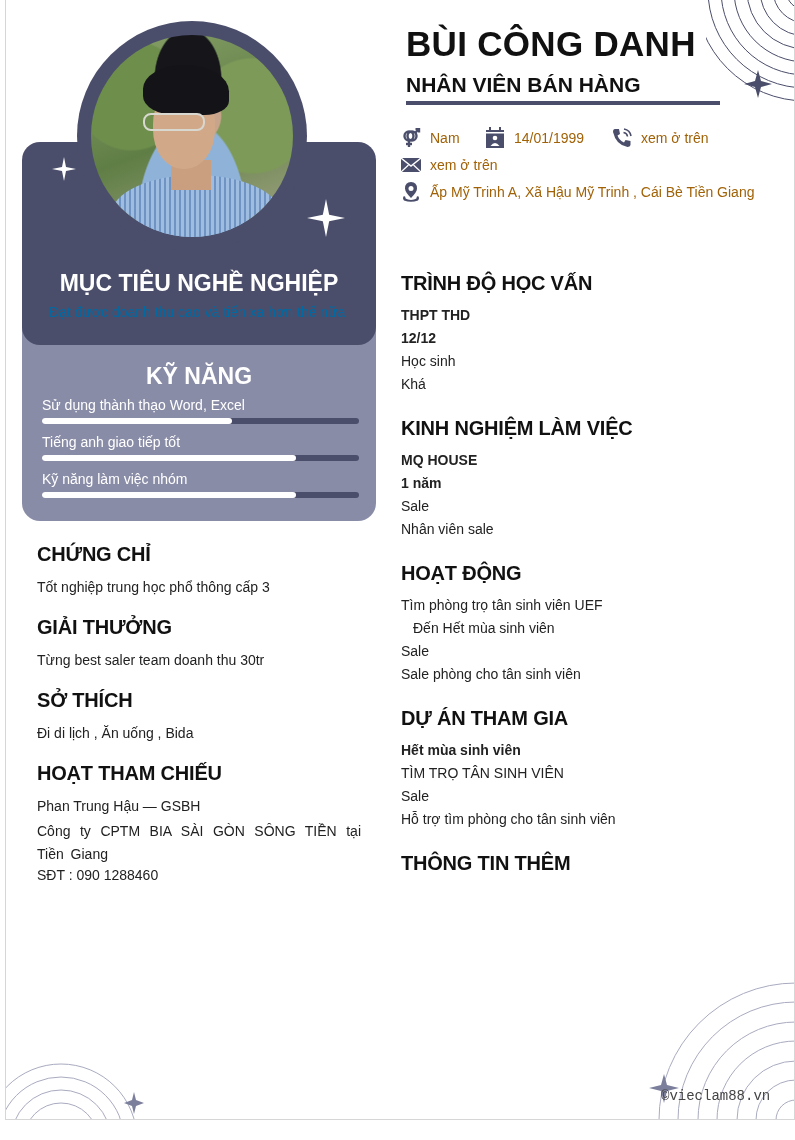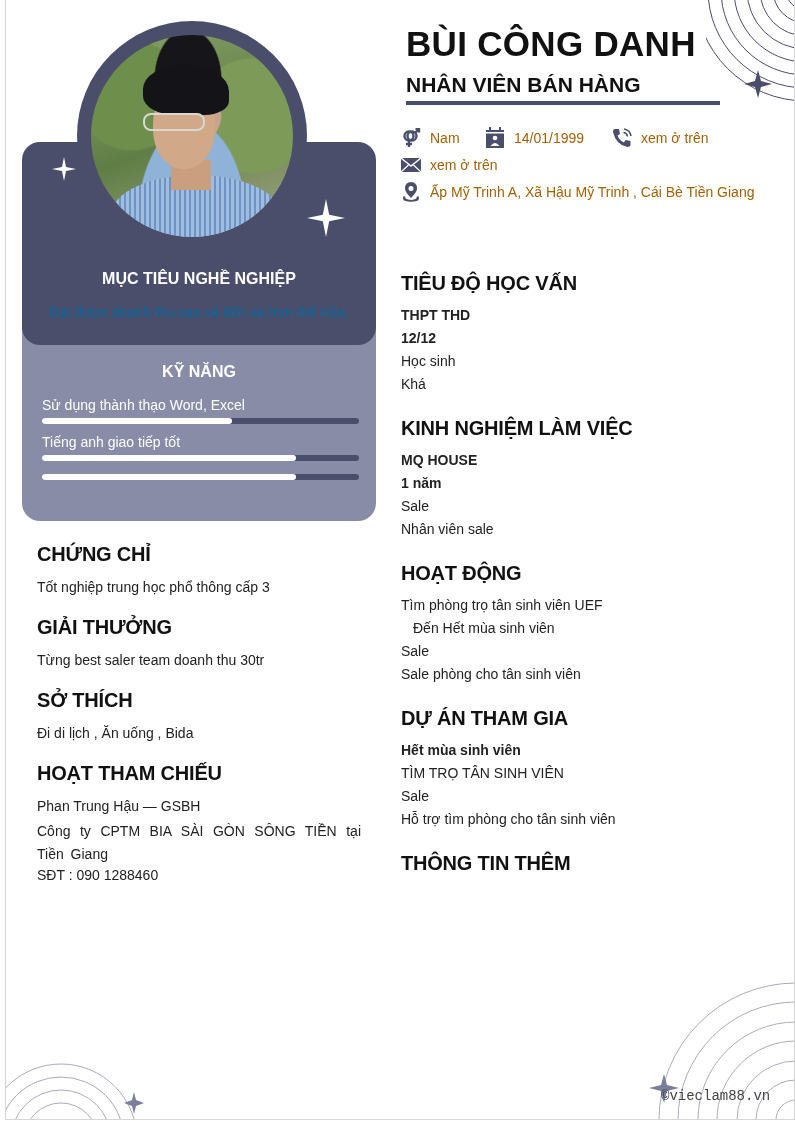--- a/index.html
+++ b/index.html
@@ -22,21 +22,21 @@
                   radial-gradient(circle at 80% 40%, #7d9a58 0 28%, transparent 29%),
                   linear-gradient(160deg, #8aa26a, #5f7e45 50%, #a8a88a); }
     .avatar .face { position: absolute; left: 62px; top: 52px; width: 62px; height: 82px; background: #d1a989; border-radius: 45% 45% 48% 48%; }
     .avatar .hair { position: absolute; left: 52px; top: 30px; width: 86px; height: 50px; background: #141418; border-radius: 50% 55% 30% 40%; }
     .avatar .glasses { position: absolute; left: 52px; top: 78px; width: 62px; height: 18px; border: 2px solid #d8d8d0; border-radius: 8px; }
     .avatar .shirt { position: absolute; left: 20px; top: 140px; width: 170px; height: 80px; background: repeating-linear-gradient(90deg, #9ebde0 0 3px, #6f93c2 3px 5px); border-radius: 50% 50% 0 0; }
     .avatar .neck { position: absolute; left: 80px; top: 125px; width: 40px; height: 30px; background: #c99f80; }
 
     .sparkle { position: absolute; z-index: 5; }
 
-    .left-section-title { position: absolute; left: 16px; width: 354px; text-align: center; color: #fff; font-weight: bold; font-size: 16px; z-index: 6; }
+    .left-section-title { position: absolute; left: 16px; width: 354px; text-align: center; color: #fff; font-weight: bold; font-size: 23px; z-index: 6; }
     .left-text { position: absolute; color: #0369a1; font-size: 14px; z-index: 6; margin-left: 12px; }
 
     .skill { position: absolute; left: 36px; width: 317px; z-index: 6; }
     .skill-label { color: #fff; font-size: 14px; display: block; height: 18px; }
     .skill-bar { margin-top: 3px; height: 6px; border-radius: 3px; background: #4b4e6b; position: relative; }
     .skill-fill { position: absolute; left: 0; top: 0; height: 6px; border-radius: 3px; background: #ffffff; }
 
     
     .heading { position: absolute; height: 26px; }
     .heading .band { position: absolute; left: 0; bottom: 0; height: 13px; border-radius: 7px; background: #c4c6e4; }
@@ -127,20 +127,21 @@
         <div class="skill-fill" style="width:60%;"></div>
       </div>
   </div>
   <div class="skill" style="top:434px;">
     <span class="skill-label">Tiếng anh giao tiếp tốt</span>
     <div class="skill-bar">
         <div class="skill-fill" style="width:80%;"></div>
       </div>
   </div>
   <div class="skill" style="top:471px;">
+    <span class="skill-label">Kỹ năng làm việc nhóm</span>
     <div class="skill-bar">
         <div class="skill-fill" style="width:80%;"></div>
       </div>
   </div>
 
   <div class="heading" style="left:31px; top:543px; width:285px;">
     <div class="band"></div>
     <div class="htext">CHỨNG CHỈ</div>
   </div>
   <div class="line" style="left:31px; top:578px;">Tốt nghiệp trung học phổ thông cấp 3</div>
@@ -226,21 +227,21 @@
           <path d="M10 1 Q16 1 16 7.5 Q16 11 10 17 Q4 11 4 7.5 Q4 1 10 1 Z" fill="#4b4e6b"></path>
           <circle cx="10" cy="7.5" r="2.5" fill="#fff"></circle>
           <path d="M3 15 Q1 17 3 19.5 Q10 22 17 19.5 Q19 17 17 15 L15.5 16 Q17 18 10 19 Q3 18 4.5 16 Z" fill="#4b4e6b"></path>
         </svg>
     </span>
     <span>Ấp Mỹ Trinh A, Xã Hậu Mỹ Trinh , Cái Bè Tiền Giang</span>
   </div>
 
   <div class="heading" style="left:395px; top:272px; width:285px;">
     <div class="band"></div>
-    <div class="htext">TIÊU ĐỘ HỌC VẤN</div>
+    <div class="htext">TRÌNH ĐỘ HỌC VẤN</div>
   </div>
   <div class="line bold" style="left:395px; top:306px;">THPT THD</div>
   <div class="line bold" style="left:395px; top:329px;">12/12</div>
   <div class="line" style="left:395px; top:352px;">Học sinh</div>
   <div class="line" style="left:395px; top:375px;">Khá</div>
 
   <div class="heading" style="left:395px; top:417px; width:285px;">
     <div class="band"></div>
     <div class="htext">KINH NGHIỆM LÀM VIỆC</div>
   </div>

